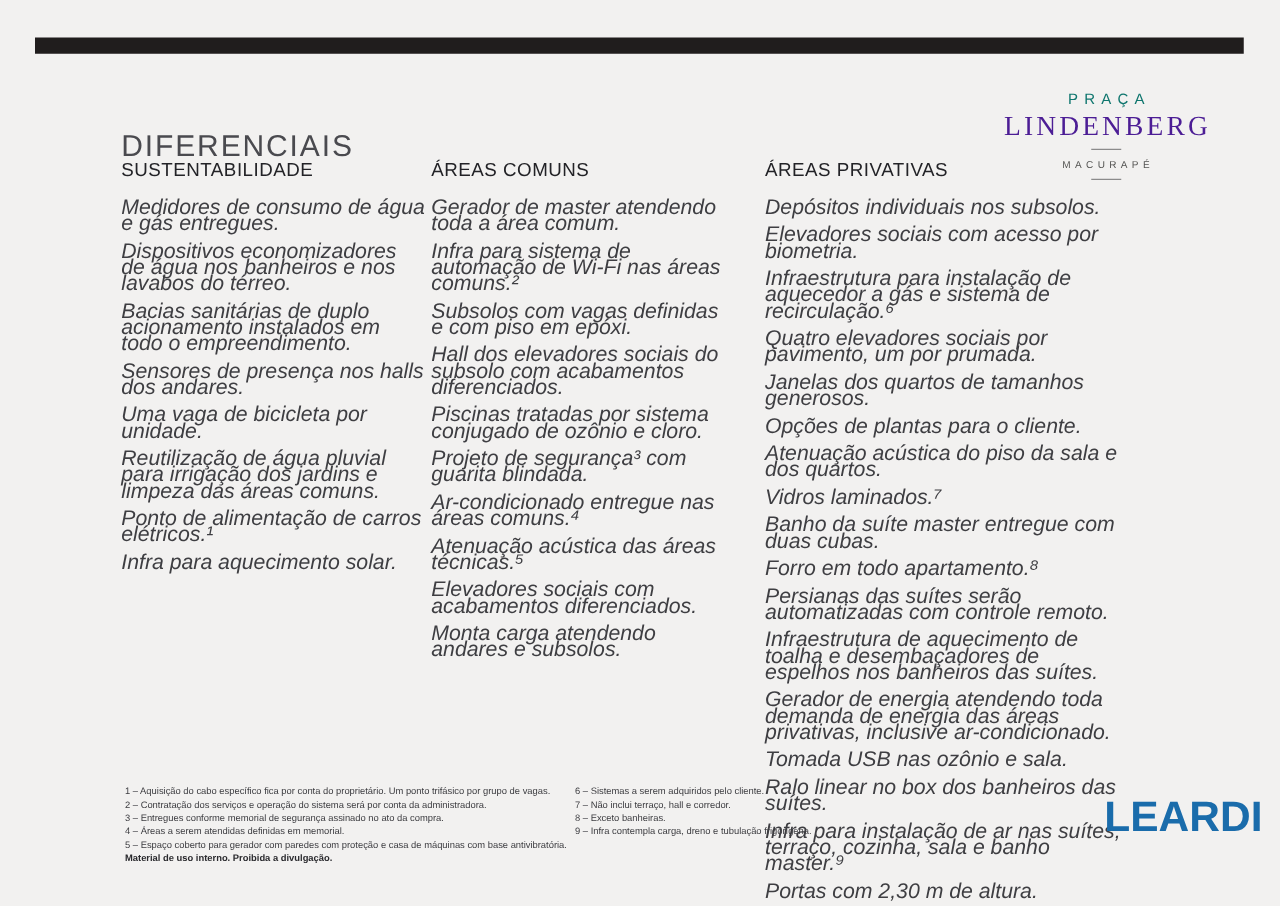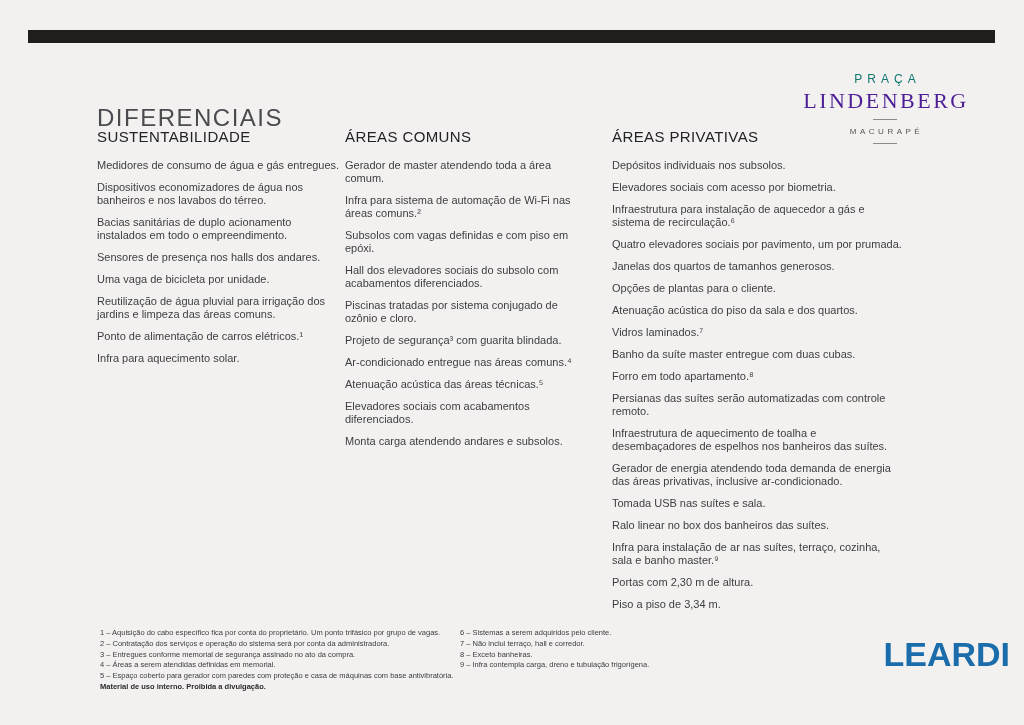--- a/index.html
+++ b/index.html
@@ -22,21 +22,21 @@
   .col{position:absolute;top:128px;}
   .col1{left:97px;width:243px;}
   .col2{left:345px;width:237px;}
   .col3{left:612px;width:290px;}
   .col h2{
     margin:0 0 14px 0;
     font-size:15px;font-weight:normal;letter-spacing:0.4px;color:#232327;
   }
   .items p{
     margin:0 0 9px 0;
-    font-size:11px;line-height:13px;color:#3e3e42;
+    font-size:17px;line-height:13px;color:#3e3e42;font-style:italic;
   }
   .brand{
     position:absolute;left:795px;top:72px;width:180px;text-align:center;
   }
   .brand-praca{
     font-size:12px;letter-spacing:5px;color:#0f766e;margin-bottom:2px;
     padding-left:5px;
   }
   .brand-name{
     font-family:"Liberation Serif","DejaVu Serif",serif;
@@ -128,21 +128,21 @@
         <p>Quatro elevadores sociais por pavimento, um por prumada.</p>
         <p>Janelas dos quartos de tamanhos generosos.</p>
         <p>Opções de plantas para o cliente.</p>
         <p>Atenuação acústica do piso da sala e dos quartos.</p>
         <p>Vidros laminados.⁷</p>
         <p>Banho da suíte master entregue com duas cubas.</p>
         <p>Forro em todo apartamento.⁸</p>
         <p>Persianas das suítes serão automatizadas com controle remoto.</p>
         <p>Infraestrutura de aquecimento de toalha e desembaçadores de espelhos nos banheiros das suítes.</p>
         <p>Gerador de energia atendendo toda demanda de energia das áreas privativas, inclusive ar-condicionado.</p>
-        <p>Tomada USB nas suítes e sala.</p>
+        <p>Tomada USB nas ozônio e sala.</p>
         <p>Ralo linear no box dos banheiros das suítes.</p>
         <p>Infra para instalação de ar nas suítes, terraço, cozinha, sala e banho master.⁹</p>
         <p>Portas com 2,30 m de altura.</p>
         <p>Piso a piso de 3,34 m.</p>
       </div>
   </section>
 
   <div class="footnotes-left">
     <div class="fnotes">
         <p>1 – Aquisição do cabo específico fica por conta do proprietário. Um ponto trifásico por grupo de vagas.</p>

